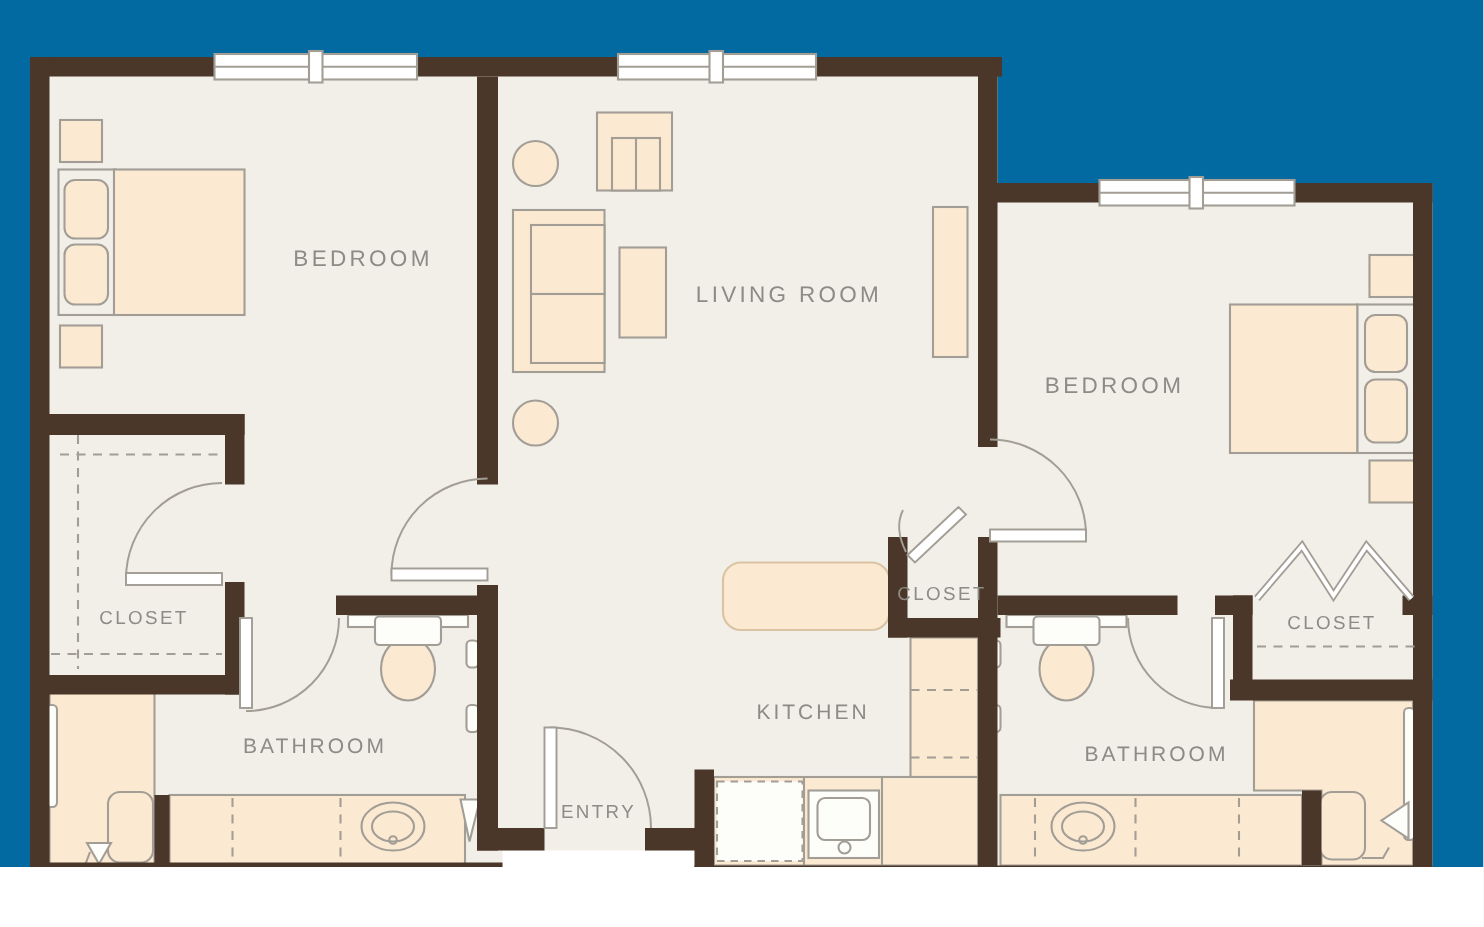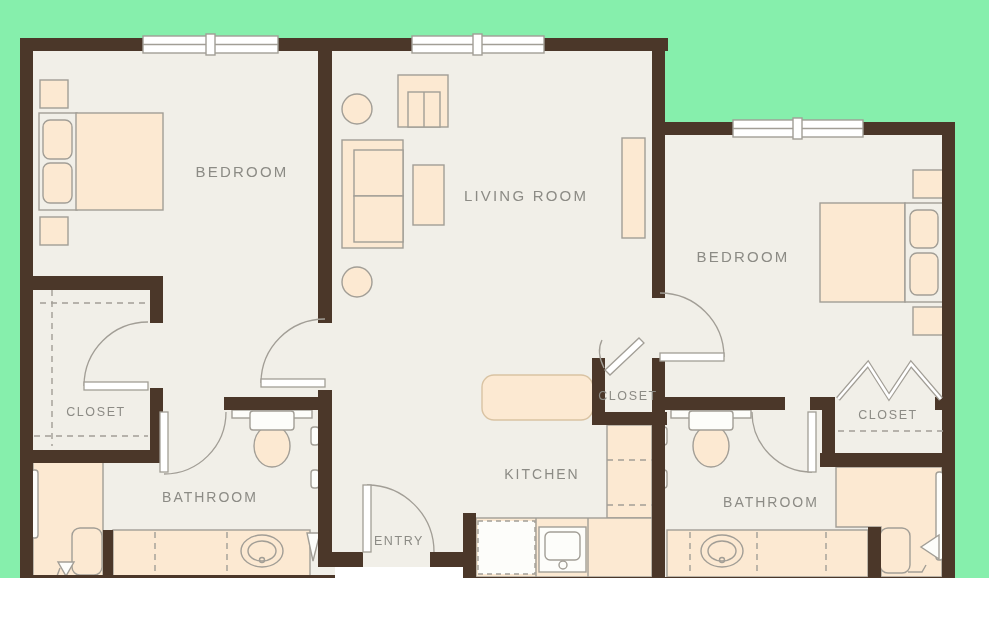--- a/index.html
+++ b/index.html
@@ -1,16 +1,16 @@
 <!DOCTYPE html>
 <html><head>
 <meta charset="utf-8">
 <style>
   html,body{margin:0;padding:0;background:#ffffff;}
-  .stage{position:relative;width:989px;height:578px;background:#86efac;overflow:hidden;
+  .stage{position:relative;width:989px;height:578px;background:#0369a1;overflow:hidden;
          font-family:"Liberation Sans", sans-serif;}
   svg{display:block;}
   text{font-family:"Liberation Sans", sans-serif;fill:#8c8b85;}
   .room-label{font-size:15px;letter-spacing:2.2px;}
   .mid-label{font-size:14px;letter-spacing:2px;}
   .small-label{font-size:12.5px;letter-spacing:1.6px;}
 </style>
 </head>
 <body>
 

